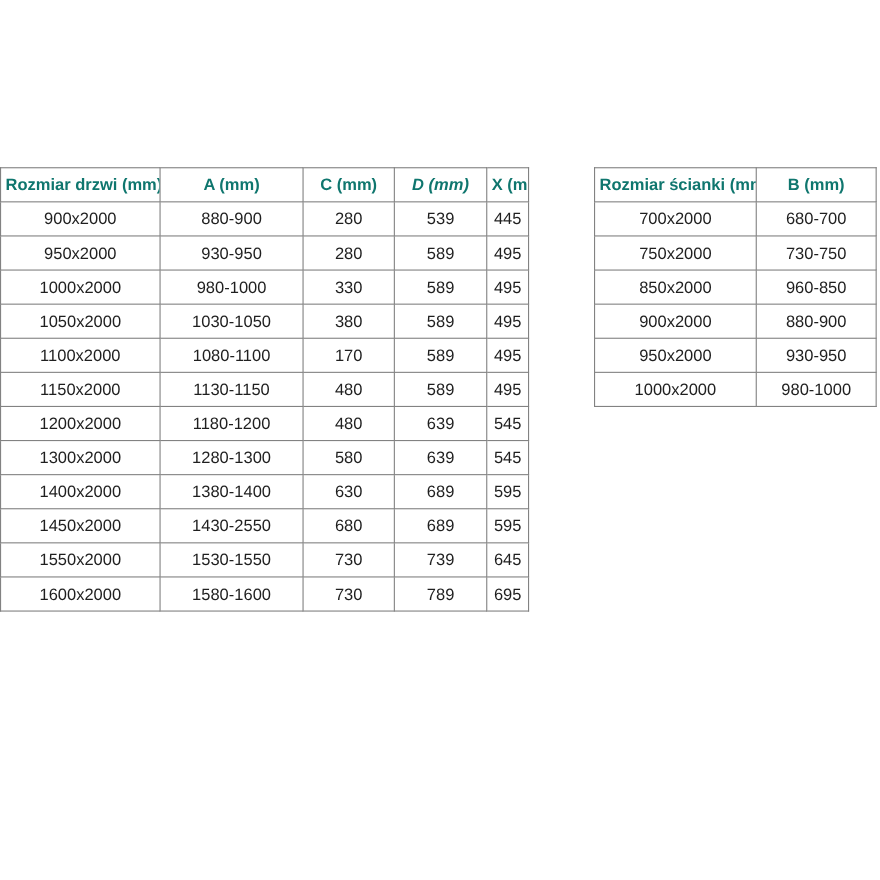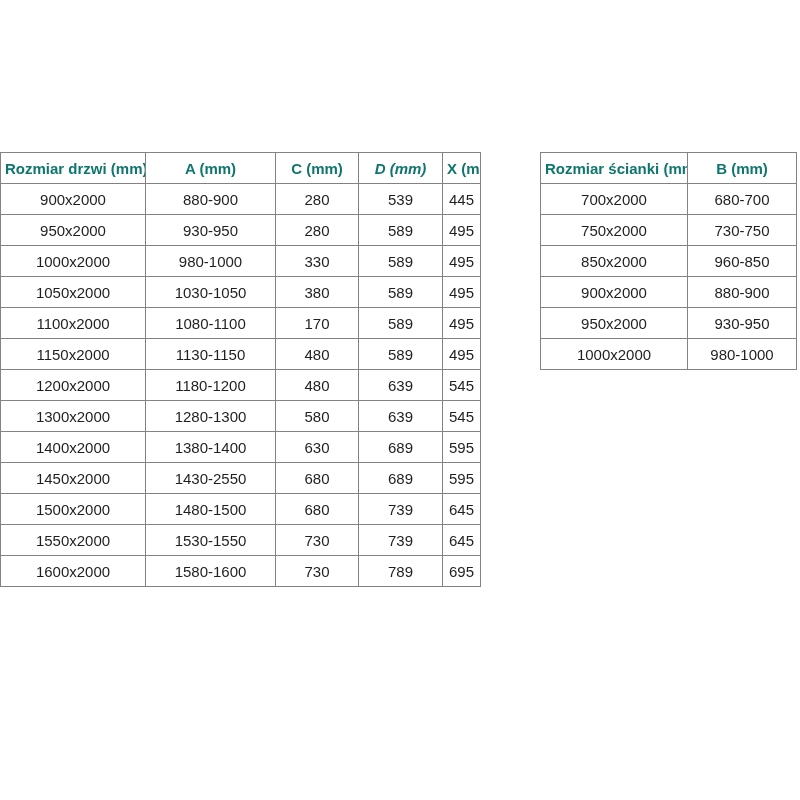--- a/index.html
+++ b/index.html
@@ -137,27 +137,20 @@
         <td>595</td>
       </tr>
       <tr>
         <td>1450x2000</td>
         <td>1430-2550</td>
         <td>680</td>
         <td>689</td>
         <td>595</td>
       </tr>
       <tr>
-        <td>1500x2000</td>
-        <td>1480-1500</td>
-        <td>680</td>
-        <td>739</td>
-        <td>645</td>
-      </tr>
-      <tr>
         <td>1550x2000</td>
         <td>1530-1550</td>
         <td>730</td>
         <td>739</td>
         <td>645</td>
       </tr>
       <tr>
         <td>1600x2000</td>
         <td>1580-1600</td>
         <td>730</td>

